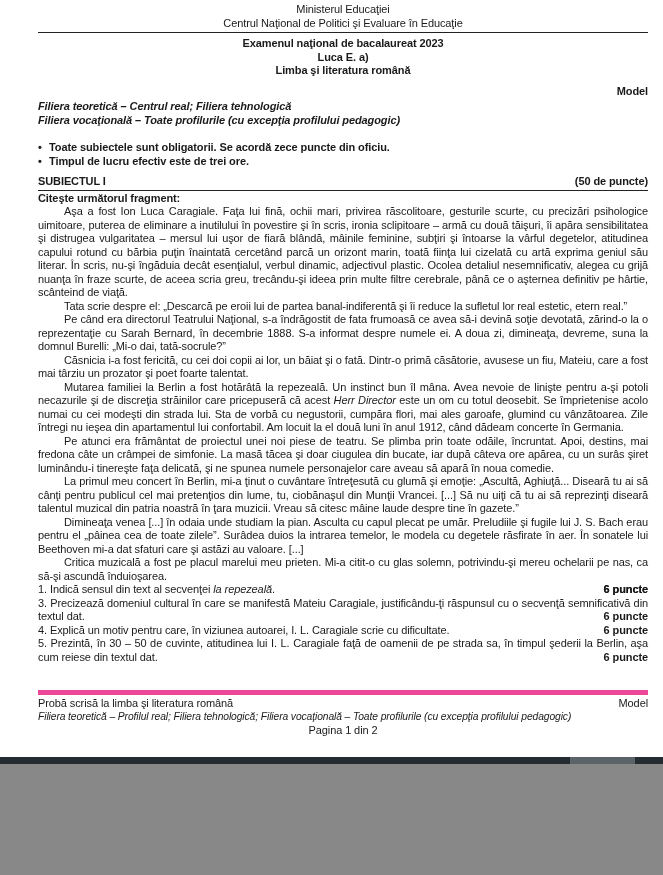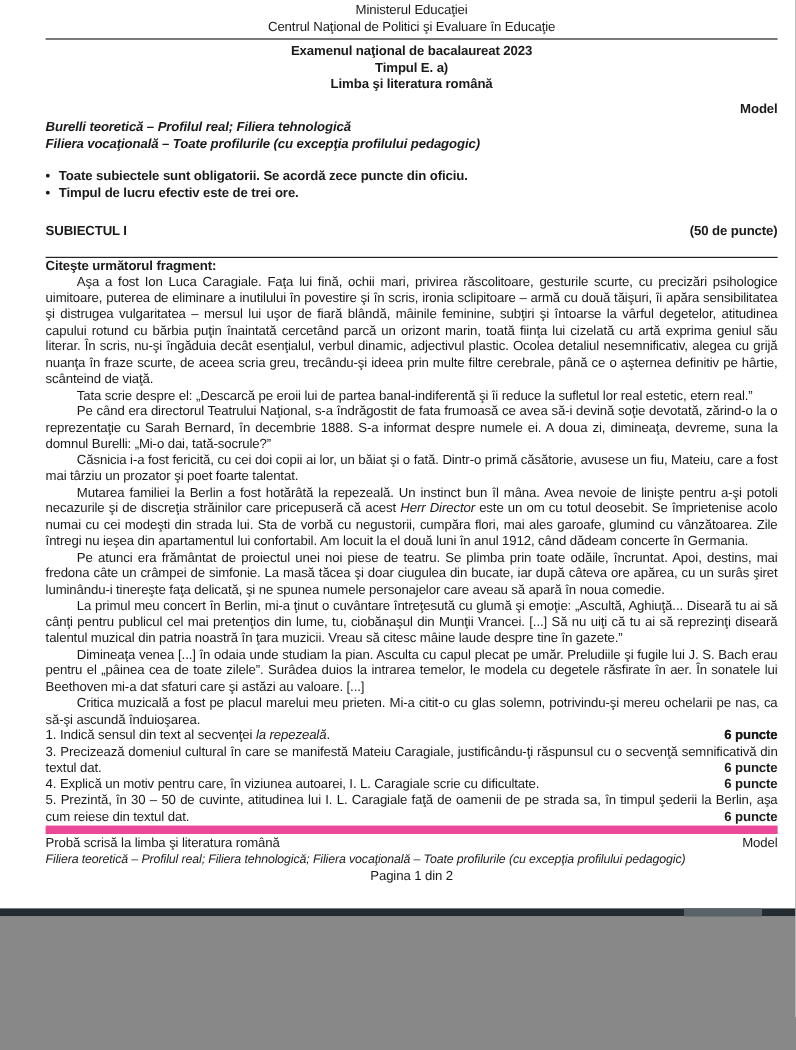--- a/index.html
+++ b/index.html
@@ -24,23 +24,23 @@
   .rule   { border-top: 1.6px solid #222; margin-top: 2px; }
   .exam-title-block { margin-top: 4px; }
   .model-top { margin-top: 7px; }
   .filiera-block { margin-top: 2px; }
   .bullets { margin-top: 14px; }
   .bullet-line { font-weight: bold; }
   .bullet-line .dot { display: inline-block; width: 11px; }
   .subject-row {
     display: flex; justify-content: space-between;
     font-weight: bold;
-    margin-top: 19px;
+    margin-top: 7px;
     border-bottom: 1.6px solid #222;
-    padding-bottom: 13px;
+    padding-bottom: 1px;
   }
   .read-instr { font-weight: bold; padding-top: 1px; }
   .fragment p {
     text-align: justify;
     text-indent: 26px;
   }
   .fragment .attribution {
     text-align: right;
     text-indent: 0;
     margin-top: 2px;
@@ -51,21 +51,21 @@
     margin-top: 9px;
   }
   .q-item { position: relative; text-align: justify; }
   .q-points {
     position: absolute; right: 0; bottom: 0;
     font-weight: bold; font-style: normal;
   }
   .footer {
     position: absolute;
     left: 38px; right: 15px; bottom: 27px;
-    border-top: 7px solid #ec4899;
+    border-top: 5px solid #ec4899;
     padding-top: 2px;
   }
   .footer-row1 { display: flex; justify-content: space-between; }
   .footer-filiera { font-style: italic; font-size: 10.3px; }
   .footer-page { text-align: center; }
   .hscrollbar {
     position: absolute; left: 0; right: 0; bottom: 0;
     height: 7px; background: #242c31;
   }
   .hscrollbar .thumb {
@@ -79,28 +79,28 @@
 
 <div class="page">
   <div class="content">
 
     <div class="center">Ministerul Educaţiei</div>
     <div class="center">Centrul Naţional de Politici şi Evaluare în Educaţie</div>
     <div class="rule"></div>
 
     <div class="exam-title-block">
       <div class="center bold">Examenul naţional de bacalaureat 2023</div>
-      <div class="center bold">Timpul E. a)</div>
+      <div class="center bold">Luca E. a)</div>
       <div class="center bold">Limba şi literatura română</div>
     </div>
 
     <div class="right bold model-top">Model</div>
 
     <div class="filiera-block">
-      <div class="bi">Burelli teoretică – Profilul real; Filiera tehnologică</div>
+      <div class="bi">Filiera teoretică – Centrul real; Filiera tehnologică</div>
       <div class="bi">Filiera vocaţională – Toate profilurile (cu excepţia profilului pedagogic)</div>
     </div>
 
     <div class="bullets">
       <div class="bullet-line"><span class="dot">•</span><span>Toate subiectele sunt obligatorii. Se acordă zece puncte din oficiu.</span></div>
       <div class="bullet-line"><span class="dot">•</span><span>Timpul de lucru efectiv este de trei ore.</span></div>
     </div>
 
     <div class="subject-row">
       <span>SUBIECTUL I</span>

